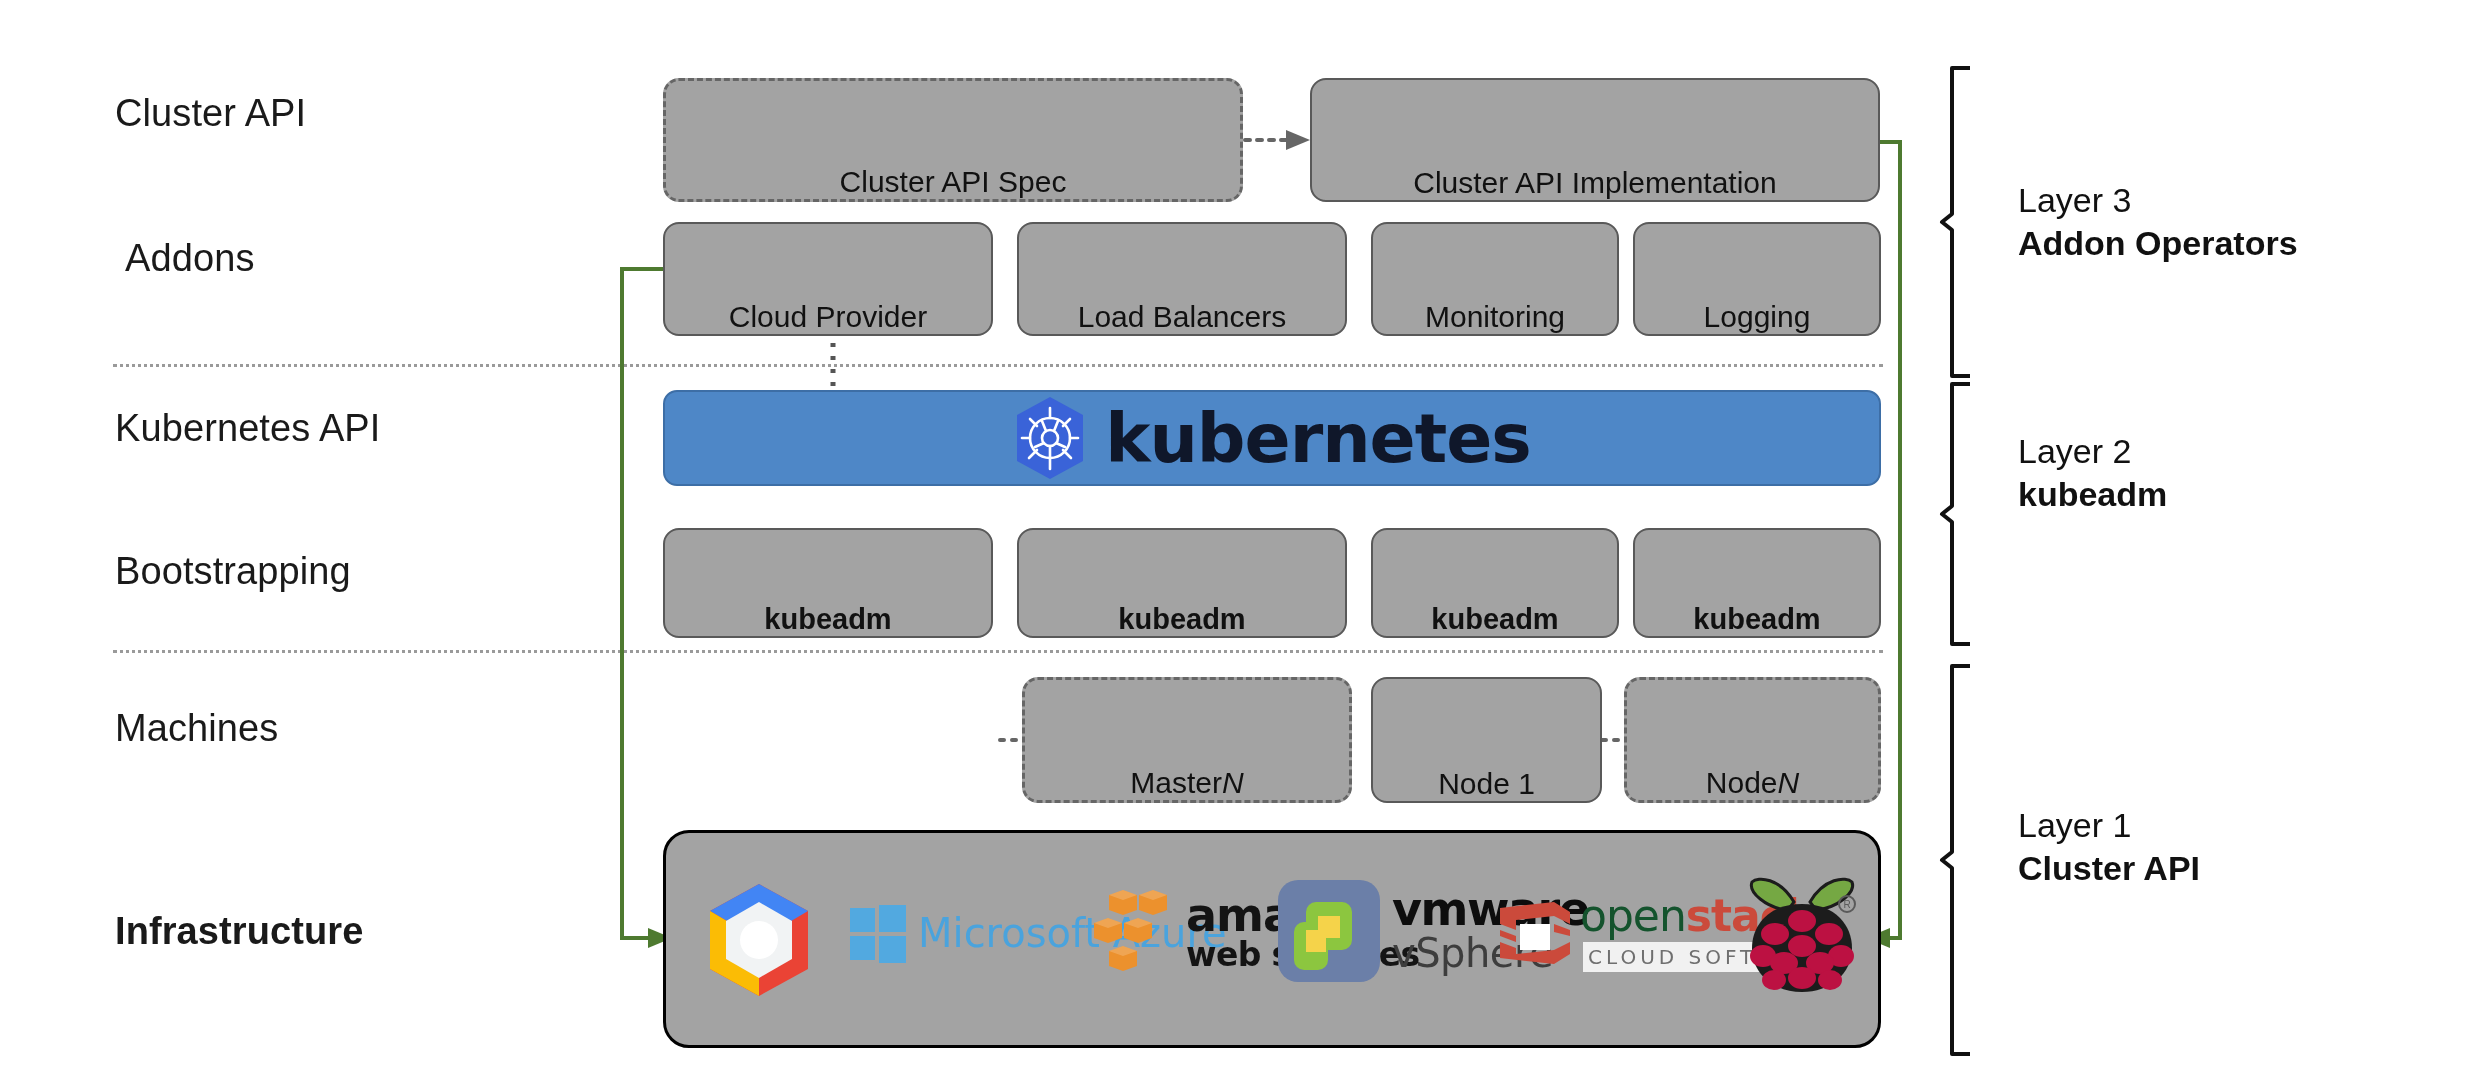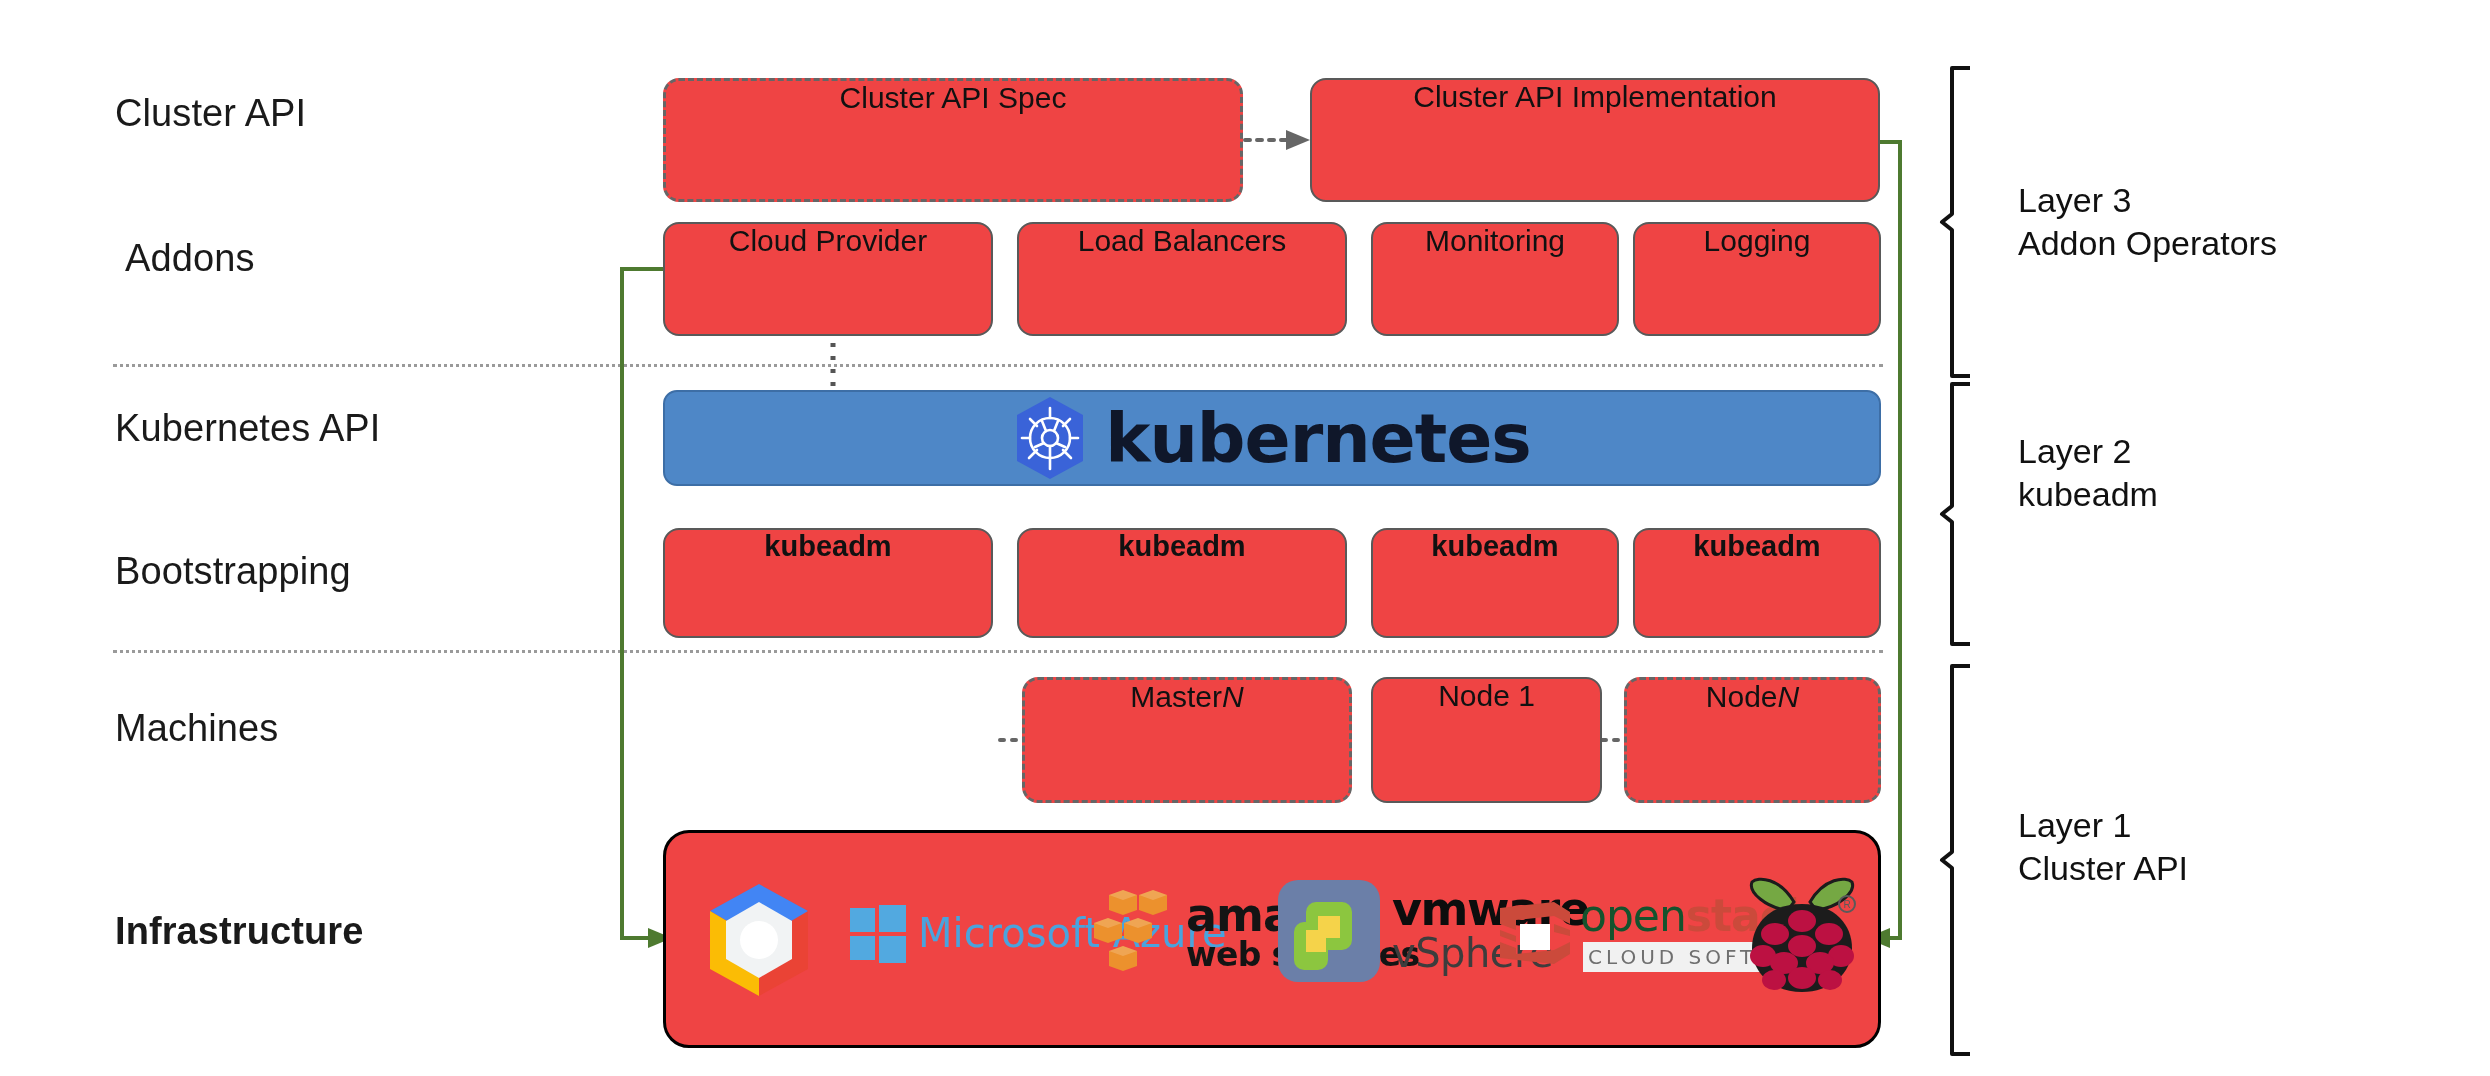--- a/index.html
+++ b/index.html
@@ -18,22 +18,22 @@
     font-weight:400;
     color:#1a1a1a;
     white-space:nowrap;
     letter-spacing:.1px;
   }
 
   
   .node{
     position:absolute;
     box-sizing:border-box;
-    display:flex;align-items:flex-start;justify-content:center;
-    background:#ef4444;
+    display:flex;align-items:flex-end;justify-content:center;
+    background:#a3a3a3;
     border:2px solid #595959;
     border-radius:16px;
     font-size:30px;
     color:#111;
     text-align:center;
     line-height:1.15;
   }
   .node.dashed{
     border-style:dashed;
     border-width:3px;
@@ -67,21 +67,21 @@
     border-top:3px dotted #9a9a9a;
   }
 
   
   .bracket{position:absolute;}
   .blabel{
     position:absolute;
     font-size:34px;line-height:1.26;
     color:#111;white-space:nowrap;
   }
-  .blabel b{font-weight:normal;}
+  .blabel b{font-weight:bold;}
 
   
   .logo{position:absolute;}
   .logo-txt{
     position:absolute;white-space:nowrap;
     font-family:"DejaVu Sans","Liberation Sans",sans-serif;
   }
   svg{display:block;overflow:visible;}
 </style>
 </head>

